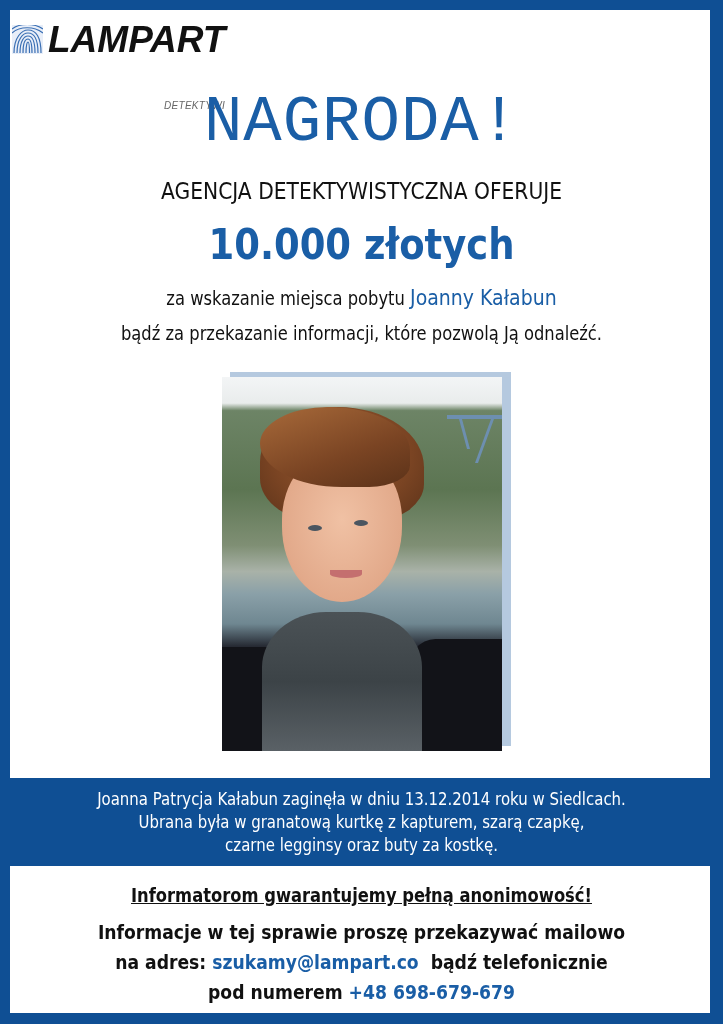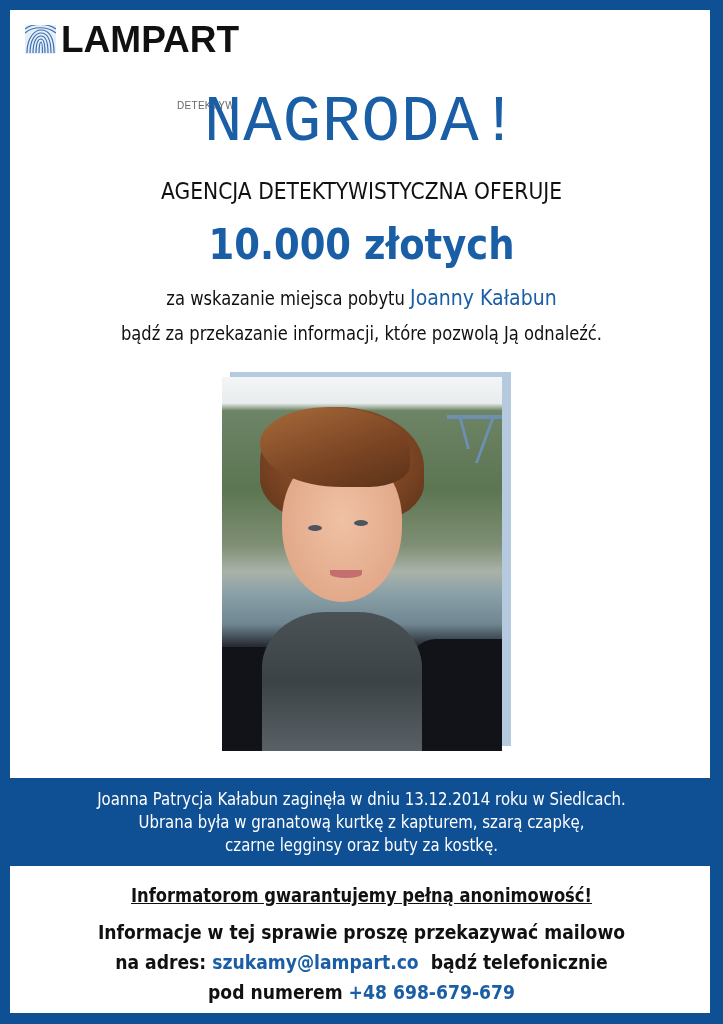--- a/index.html
+++ b/index.html
@@ -10,21 +10,21 @@
     font-family: "DejaVu Sans", sans-serif;
   }
   .panel-top {
     position: absolute; left: 10px; top: 10px; width: 700px; height: 768px;
     background: #ffffff;
   }
   .panel-bottom {
     position: absolute; left: 10px; top: 866px; width: 700px; height: 147px;
     background: #ffffff;
   }
-  .logo { position: absolute; left: 25px; top: 25px; width: 230px; height: 50px; }
+  .logo { position: absolute; left: 12px; top: 25px; width: 230px; height: 50px; font-style: italic; }
   .logo-mark {
     position: absolute; left: 0; top: 0; width: 31px; height: 29px;
     background: #e8eef8;
     overflow: hidden;
   }
   .logo-word {
     position: absolute; left: 36px; top: -6px;
     font-family: "Liberation Sans", sans-serif; font-weight: bold;
     font-size: 37px; letter-spacing: 0px; color: #111;
   }

